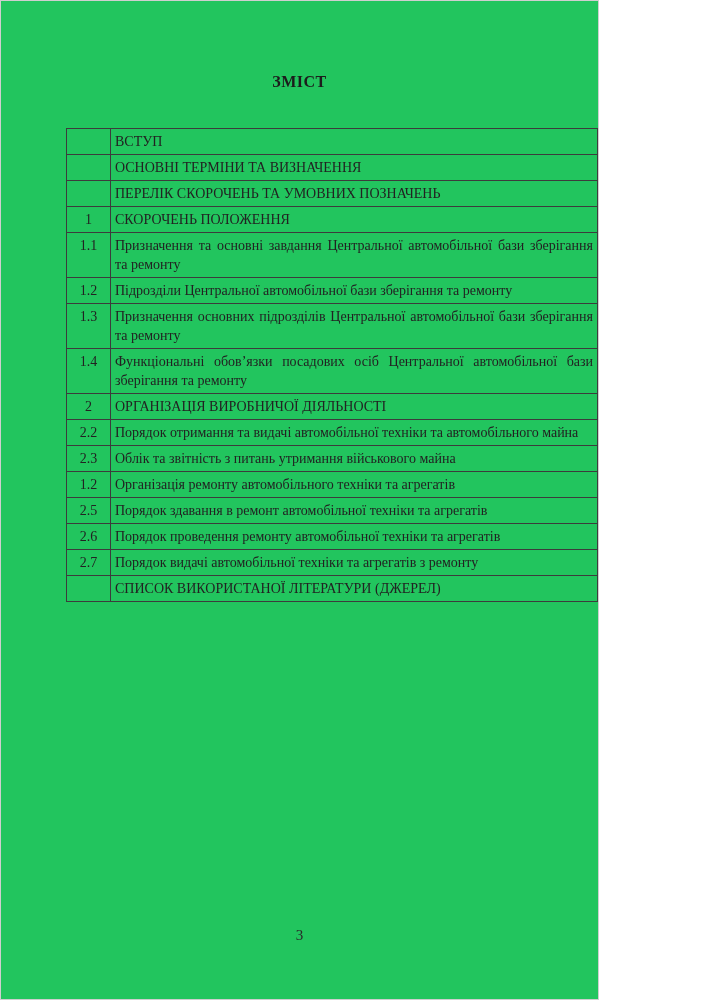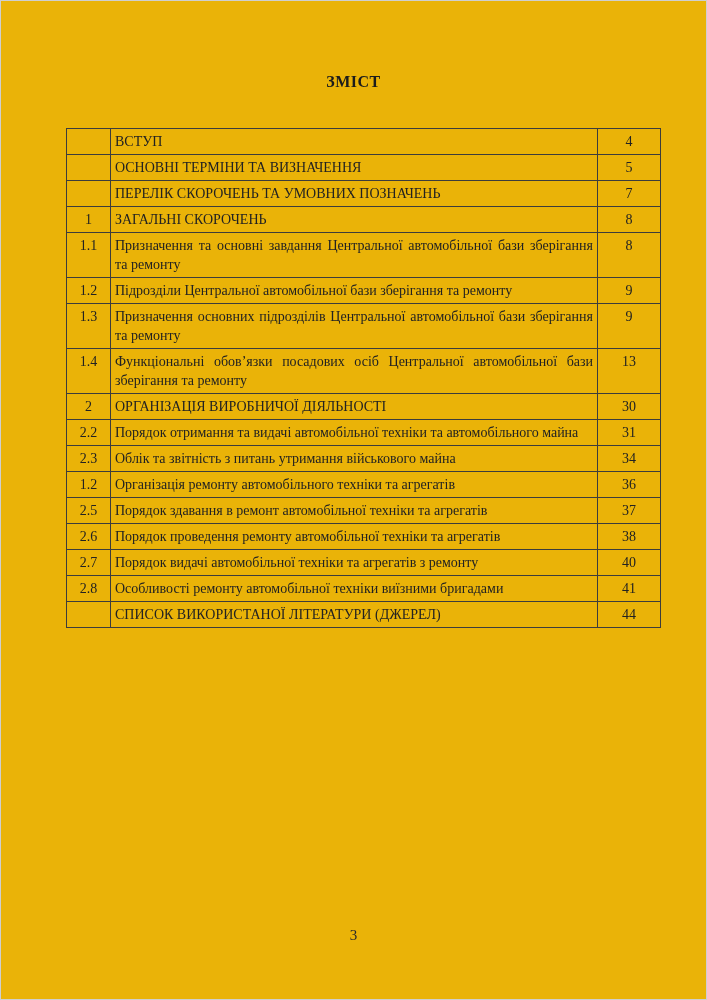--- a/index.html
+++ b/index.html
@@ -3,24 +3,24 @@
 <meta charset="utf-8">
 <style>
   html, body {
     margin: 0;
     padding: 0;
     background: #ffffff;
     font-family: "Liberation Serif", "DejaVu Serif", serif;
   }
   .page {
     position: relative;
-    width: 707px;
+    width: 599px;
     height: 1000px;
     box-sizing: border-box;
-    background: #eab308;
+    background: #22c55e;
     border: 1px solid #cfcfcf;
     overflow: hidden;
     color: #1f1f1f;
   }
   .doc-title {
     margin-top: 72px;
     text-align: center;
     font-size: 16px;
     font-weight: bold;
     letter-spacing: 0.5px;
@@ -84,21 +84,21 @@
           <td class="col-title">ОСНОВНІ ТЕРМІНИ ТА ВИЗНАЧЕННЯ</td>
           <td class="col-page">5</td>
         </tr>
         <tr>
           <td class="col-num"></td>
           <td class="col-title">ПЕРЕЛІК СКОРОЧЕНЬ ТА УМОВНИХ ПОЗНАЧЕНЬ</td>
           <td class="col-page">7</td>
         </tr>
         <tr>
           <td class="col-num">1</td>
-          <td class="col-title">ЗАГАЛЬНІ СКОРОЧЕНЬ</td>
+          <td class="col-title">СКОРОЧЕНЬ ПОЛОЖЕННЯ</td>
           <td class="col-page">8</td>
         </tr>
         <tr>
           <td class="col-num">1.1</td>
           <td class="col-title">Призначення та основні завдання Центральної автомобільної бази зберігання та ремонту</td>
           <td class="col-page">8</td>
         </tr>
         <tr>
           <td class="col-num">1.2</td>
           <td class="col-title">Підрозділи Центральної автомобільної бази зберігання та ремонту</td>
@@ -143,25 +143,20 @@
           <td class="col-num">2.6</td>
           <td class="col-title">Порядок проведення ремонту автомобільної техніки та агрегатів</td>
           <td class="col-page">38</td>
         </tr>
         <tr>
           <td class="col-num">2.7</td>
           <td class="col-title">Порядок видачі автомобільної техніки та агрегатів з ремонту</td>
           <td class="col-page">40</td>
         </tr>
         <tr>
-          <td class="col-num">2.8</td>
-          <td class="col-title">Особливості ремонту автомобільної техніки виїзними бригадами</td>
-          <td class="col-page">41</td>
-        </tr>
-        <tr>
           <td class="col-num"></td>
           <td class="col-title">СПИСОК ВИКОРИСТАНОЇ ЛІТЕРАТУРИ (ДЖЕРЕЛ)</td>
           <td class="col-page">44</td>
         </tr>
       </tbody>
   </table>
 
   <div class="footer-page-number">3</div>
 
 </div>

